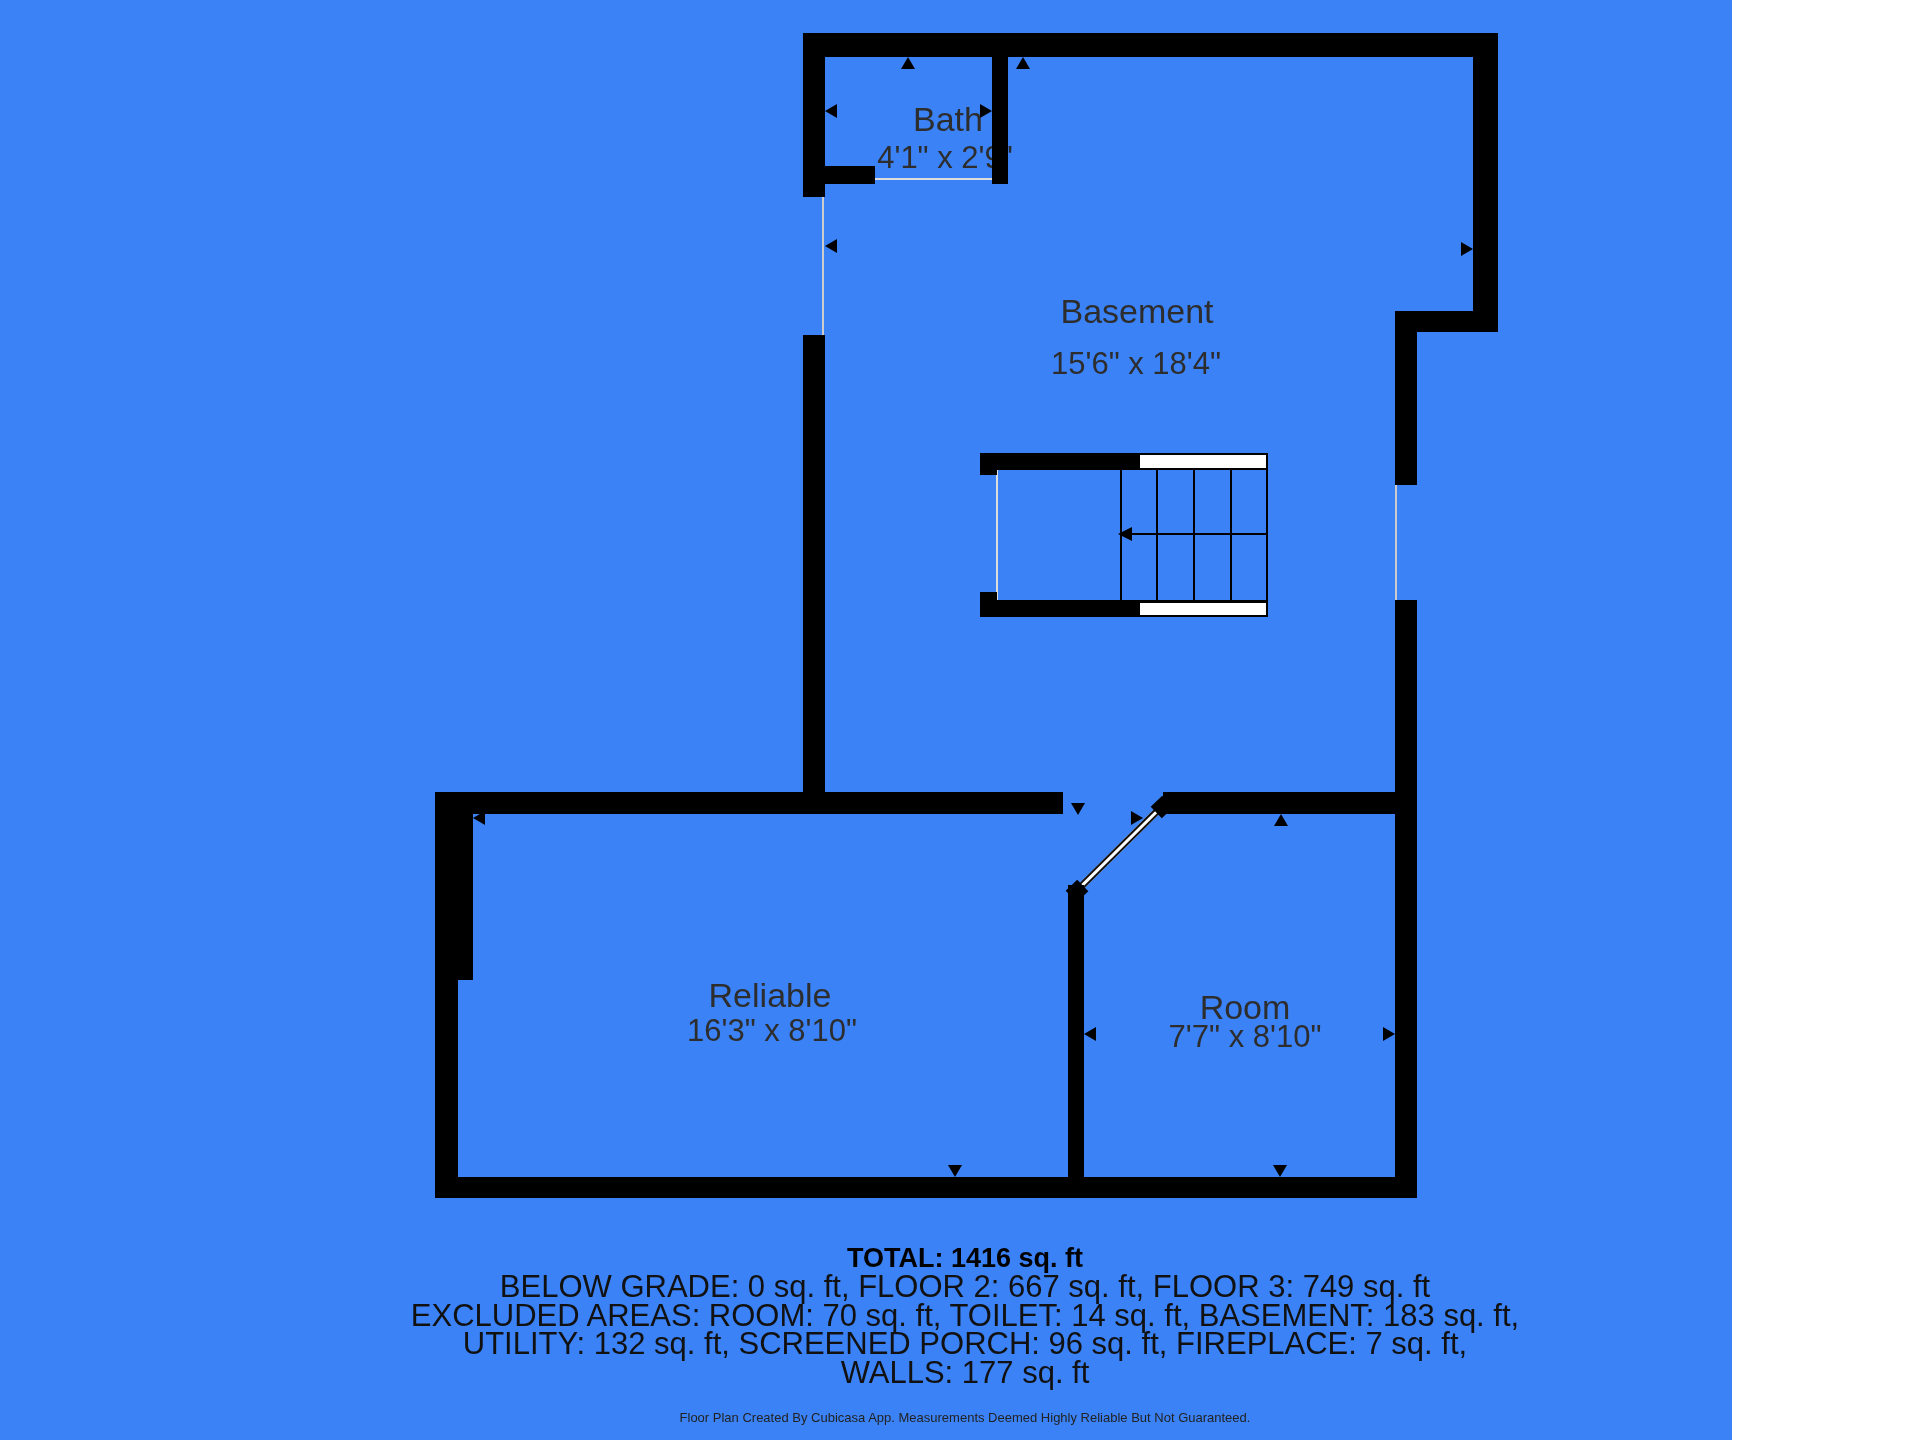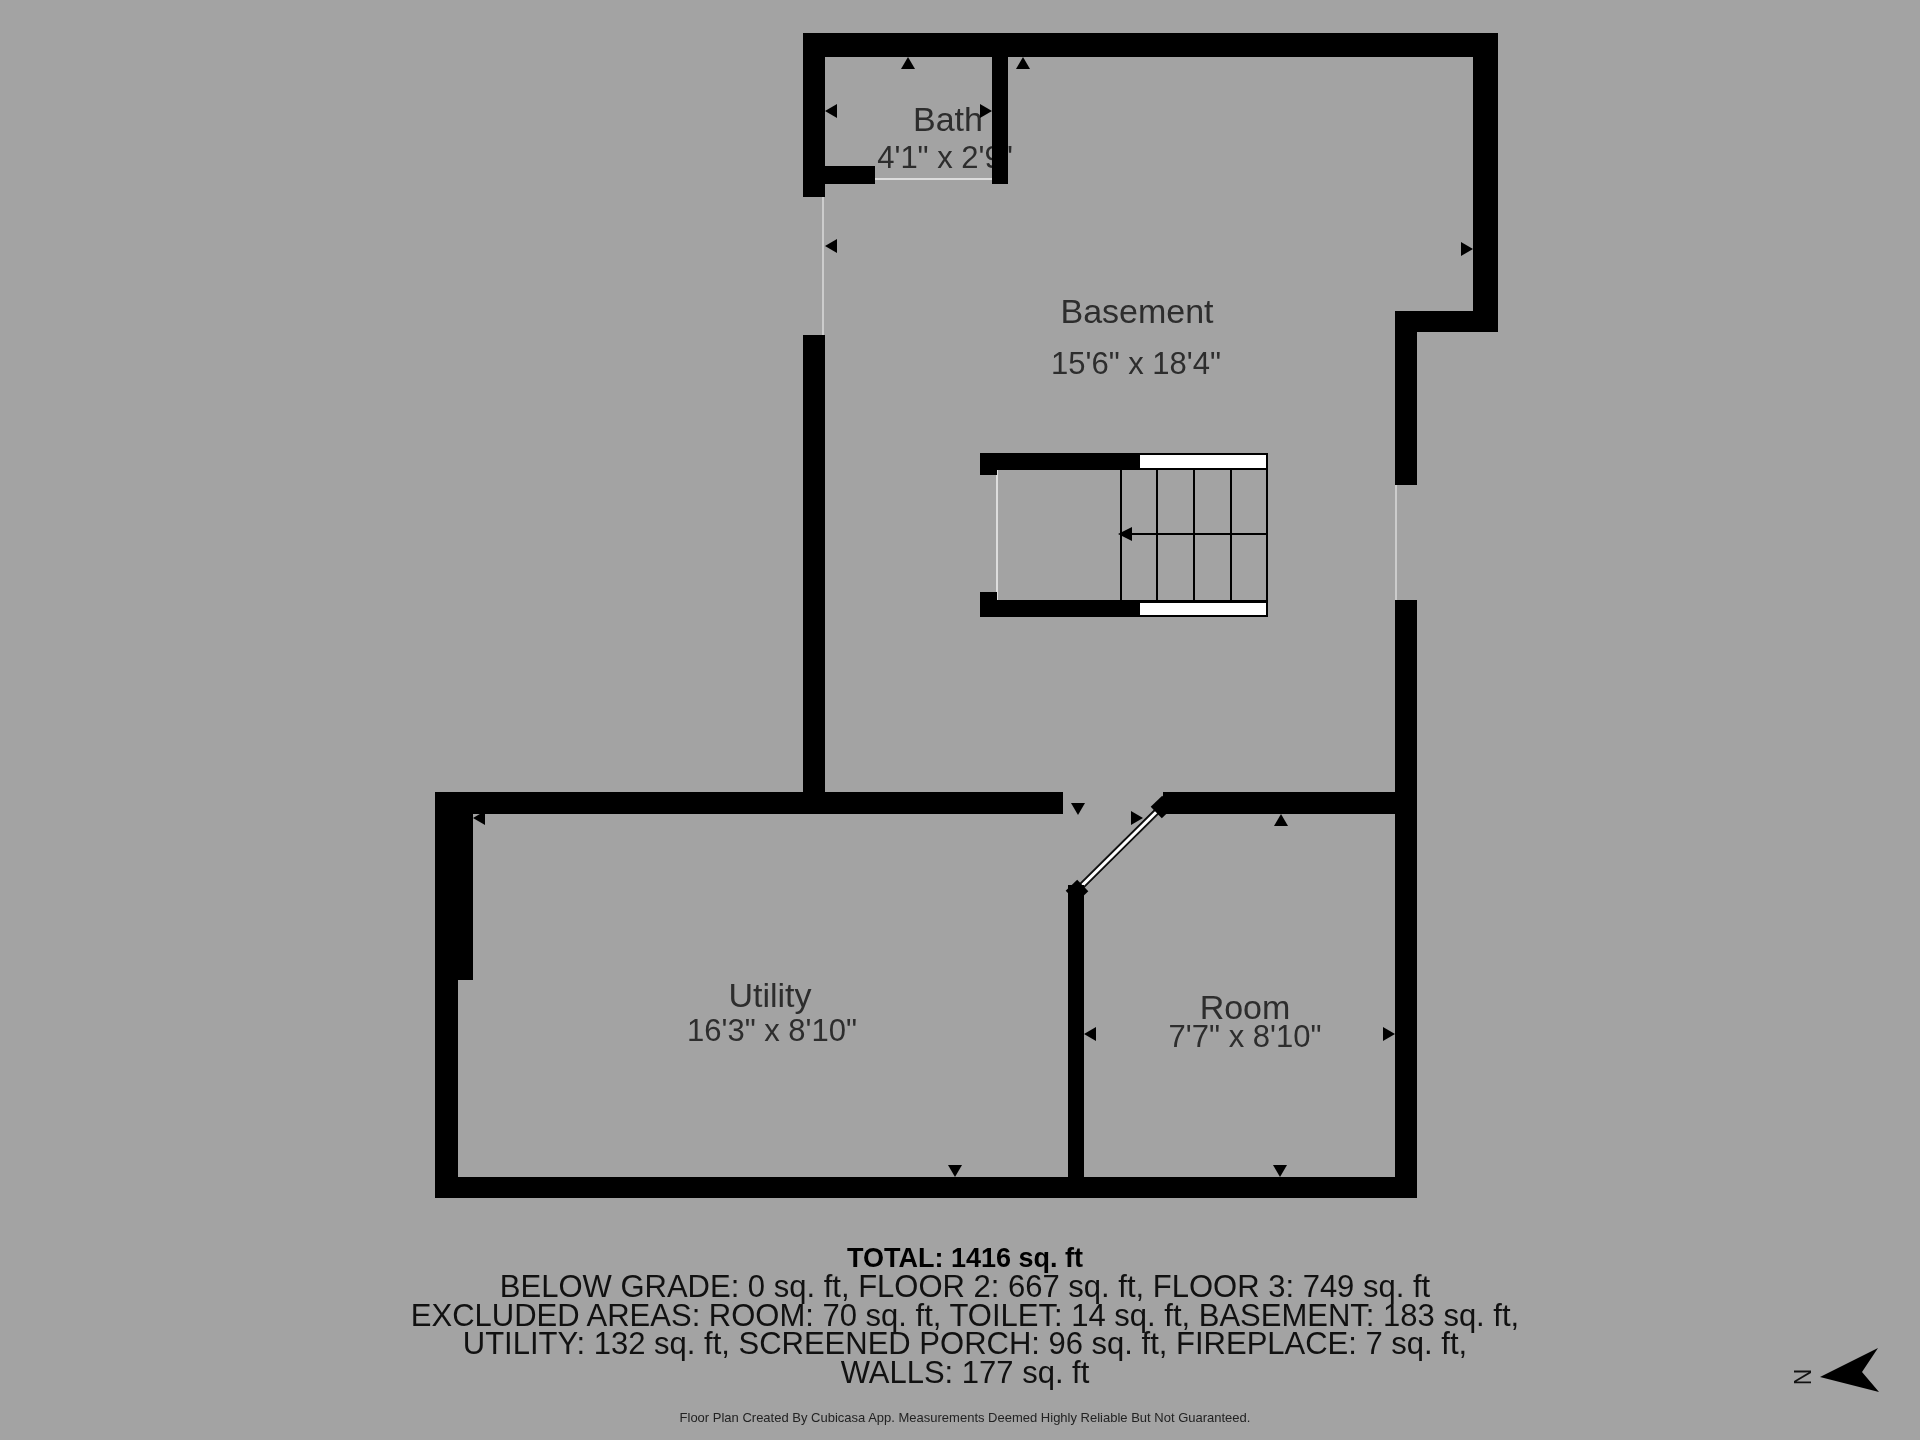--- a/index.html
+++ b/index.html
@@ -1,17 +1,17 @@
 <!DOCTYPE html>
 <html><head>
 <meta charset="utf-8">
 <style>
   html,body{margin:0;padding:0;background:#ffffff;}
   body{font-family:"Liberation Sans", sans-serif;}
-  .plan{position:relative;width:1920px;height:1440px;background:#a3a3a3;overflow:hidden;}
+  .plan{position:relative;width:1732px;height:1440px;background:#3b82f6;overflow:hidden;}
   .wall{position:absolute;background:#000;z-index:5;}
   .faint{position:absolute;background:#cccccc;z-index:2;}
   .roomlabel{position:absolute;width:400px;text-align:center;color:#2d2d2d;font-size:34px;z-index:3;}
   .roomdims{position:absolute;width:440px;text-align:center;color:#2d2d2d;font-size:31px;z-index:1;}
   .tri{position:absolute;width:0;height:0;z-index:6;}
   .tri.up{border-left:7px solid transparent;border-right:7px solid transparent;border-bottom:12px solid #000;}
   .tri.down{border-left:7px solid transparent;border-right:7px solid transparent;border-top:12px solid #000;}
   .tri.left{border-top:7px solid transparent;border-bottom:7px solid transparent;border-right:12px solid #000;}
   .tri.right{border-top:7px solid transparent;border-bottom:7px solid transparent;border-left:12px solid #000;}
   .stair-open{position:absolute;background:#fff;border:2px solid #000;box-sizing:border-box;z-index:4;}
@@ -85,21 +85,21 @@
   <div class="tri right" style="left:1383px;top:1027px;"></div>
   <div class="tri down" style="left:948px;top:1165px;"></div>
   <div class="tri down" style="left:1273px;top:1165px;"></div>
 
   <div class="roomlabel" style="left:748px;top:100px;">Bath</div>
   <div class="roomdims" style="left:725px;top:140px;">4'1" x 2'9"</div>
 
   <div class="roomlabel" style="left:937px;top:292px;">Basement</div>
   <div class="roomdims" style="left:916px;top:346px;">15'6" x 18'4"</div>
 
-  <div class="roomlabel" style="left:570px;top:976px;">Utility</div>
+  <div class="roomlabel" style="left:570px;top:976px;">Reliable</div>
   <div class="roomdims" style="left:552px;top:1013px;">16'3" x 8'10"</div>
 
   <div class="roomlabel" style="left:1045px;top:988px;">Room</div>
   <div class="roomdims" style="left:1025px;top:1019px;">7'7" x 8'10"</div>
 
   <div class="summary">
     <div class="total">TOTAL: 1416 sq. ft</div>
     <div class="row">BELOW GRADE: 0 sq. ft, FLOOR 2: 667 sq. ft, FLOOR 3: 749 sq. ft</div>
     <div class="row">EXCLUDED AREAS: ROOM: 70 sq. ft, TOILET: 14 sq. ft, BASEMENT: 183 sq. ft,</div>
     <div class="row">UTILITY: 132 sq. ft, SCREENED PORCH: 96 sq. ft, FIREPLACE: 7 sq. ft,</div>

